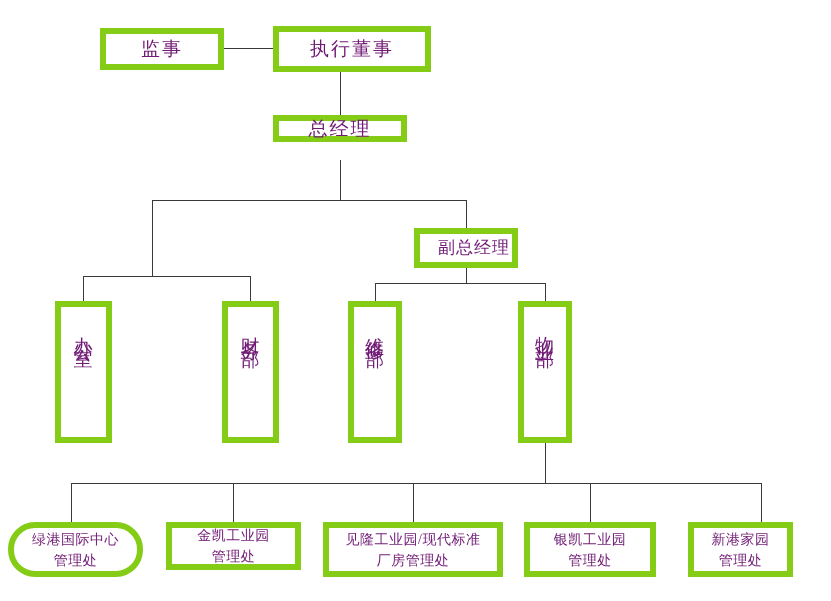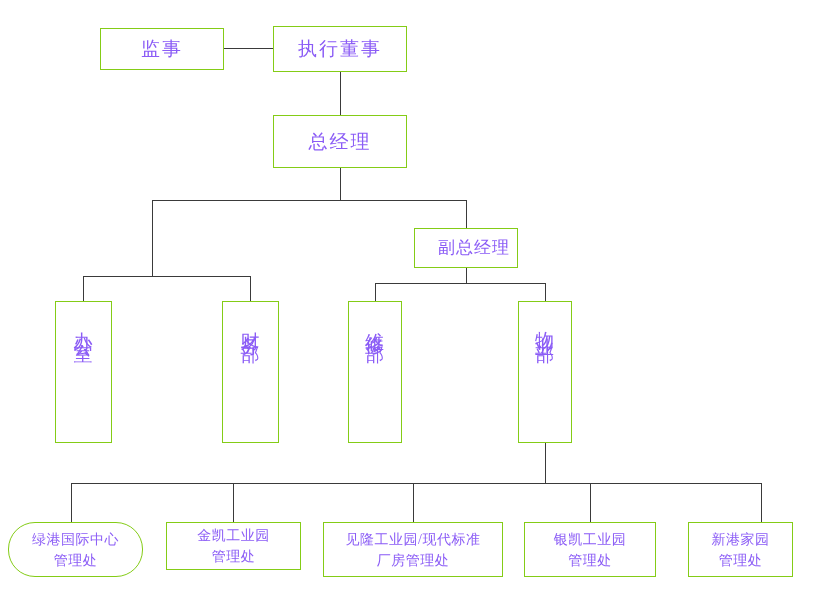--- a/index.html
+++ b/index.html
@@ -15,26 +15,26 @@
     position: relative;
     width: 831px;
     height: 601px;
     background: #ffffff;
     overflow: hidden;
   }
   .node {
     position: absolute;
     box-sizing: border-box;
     background: #ffffff;
-    border: 1px solid #84cc16;
+    border: 6px solid #84cc16;
     display: flex;
     align-items: center;
     justify-content: center;
     text-align: center;
-    color: #8b5cf6;
+    color: #701a75;
     z-index: 2;
     font-family: Liberation Serif, serif;
   }
   .node-label {
     display: block;
     line-height: 1.35;
     white-space: pre-line;
   }
   
   .node.level-exec .node-label {
@@ -105,25 +105,25 @@
   <div class="conn v" style="left:71px; top:483px; height:39px;"></div>
   <div class="conn v" style="left:233px; top:483px; height:39px;"></div>
   <div class="conn v" style="left:413px; top:483px; height:39px;"></div>
   <div class="conn v" style="left:590px; top:483px; height:39px;"></div>
   <div class="conn v" style="left:761px; top:483px; height:39px;"></div>
 
   <div class="node level-exec" style="left:100px; top:28px; width:124px; height:42px;">
     <span class="node-label">监事</span>
   </div>
 
-  <div class="node level-exec" style="left:273px; top:26px; width:134px; height:46px;">
+  <div class="node level-exec" style="left:273px; top:26px; width:158px; height:46px;">
     <span class="node-label">执行董事</span>
   </div>
 
-  <div class="node level-exec" style="left:273px; top:115px; width:134px; height:53px;">
+  <div class="node level-exec" style="left:273px; top:115px; width:134px; height:27px;">
     <span class="node-label">总经理</span>
   </div>
 
   <div class="node level-vice" style="left:414px; top:228px; width:104px; height:40px;">
     <span class="node-label">副总经理</span>
   </div>
 
   <div class="node vertical" style="left:55px; top:301px; width:57px; height:142px;">
     <span class="node-label">办公室</span>
   </div>

